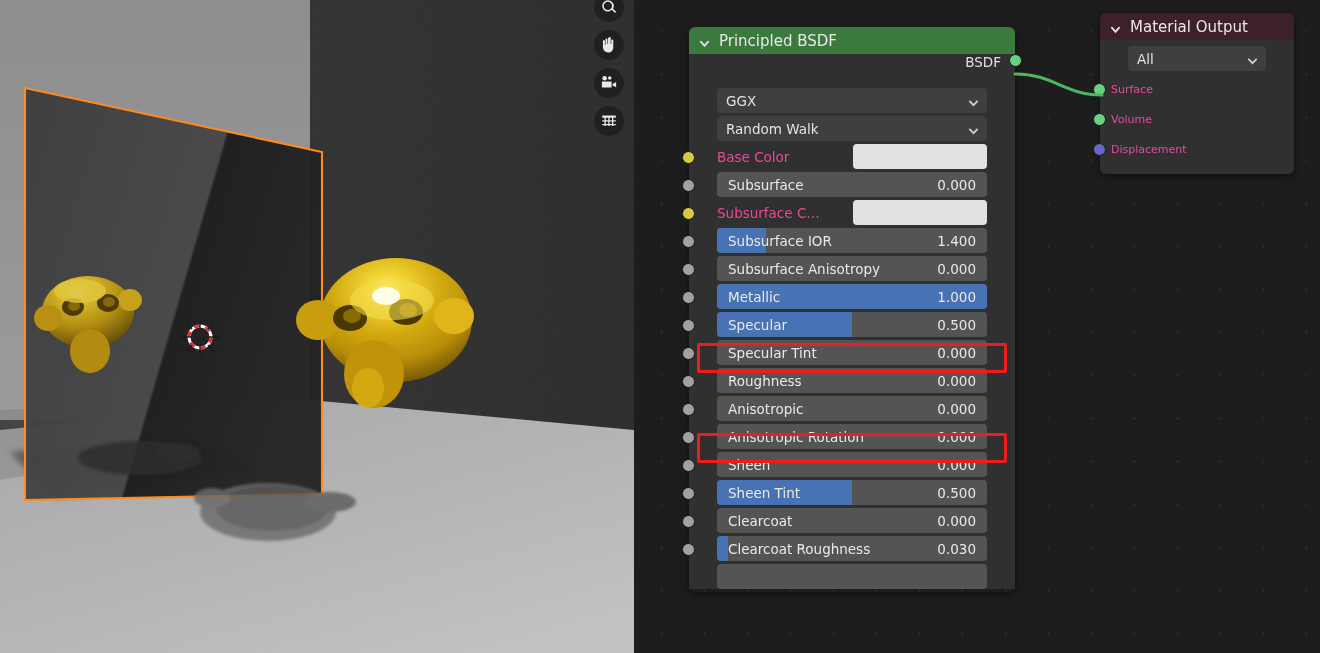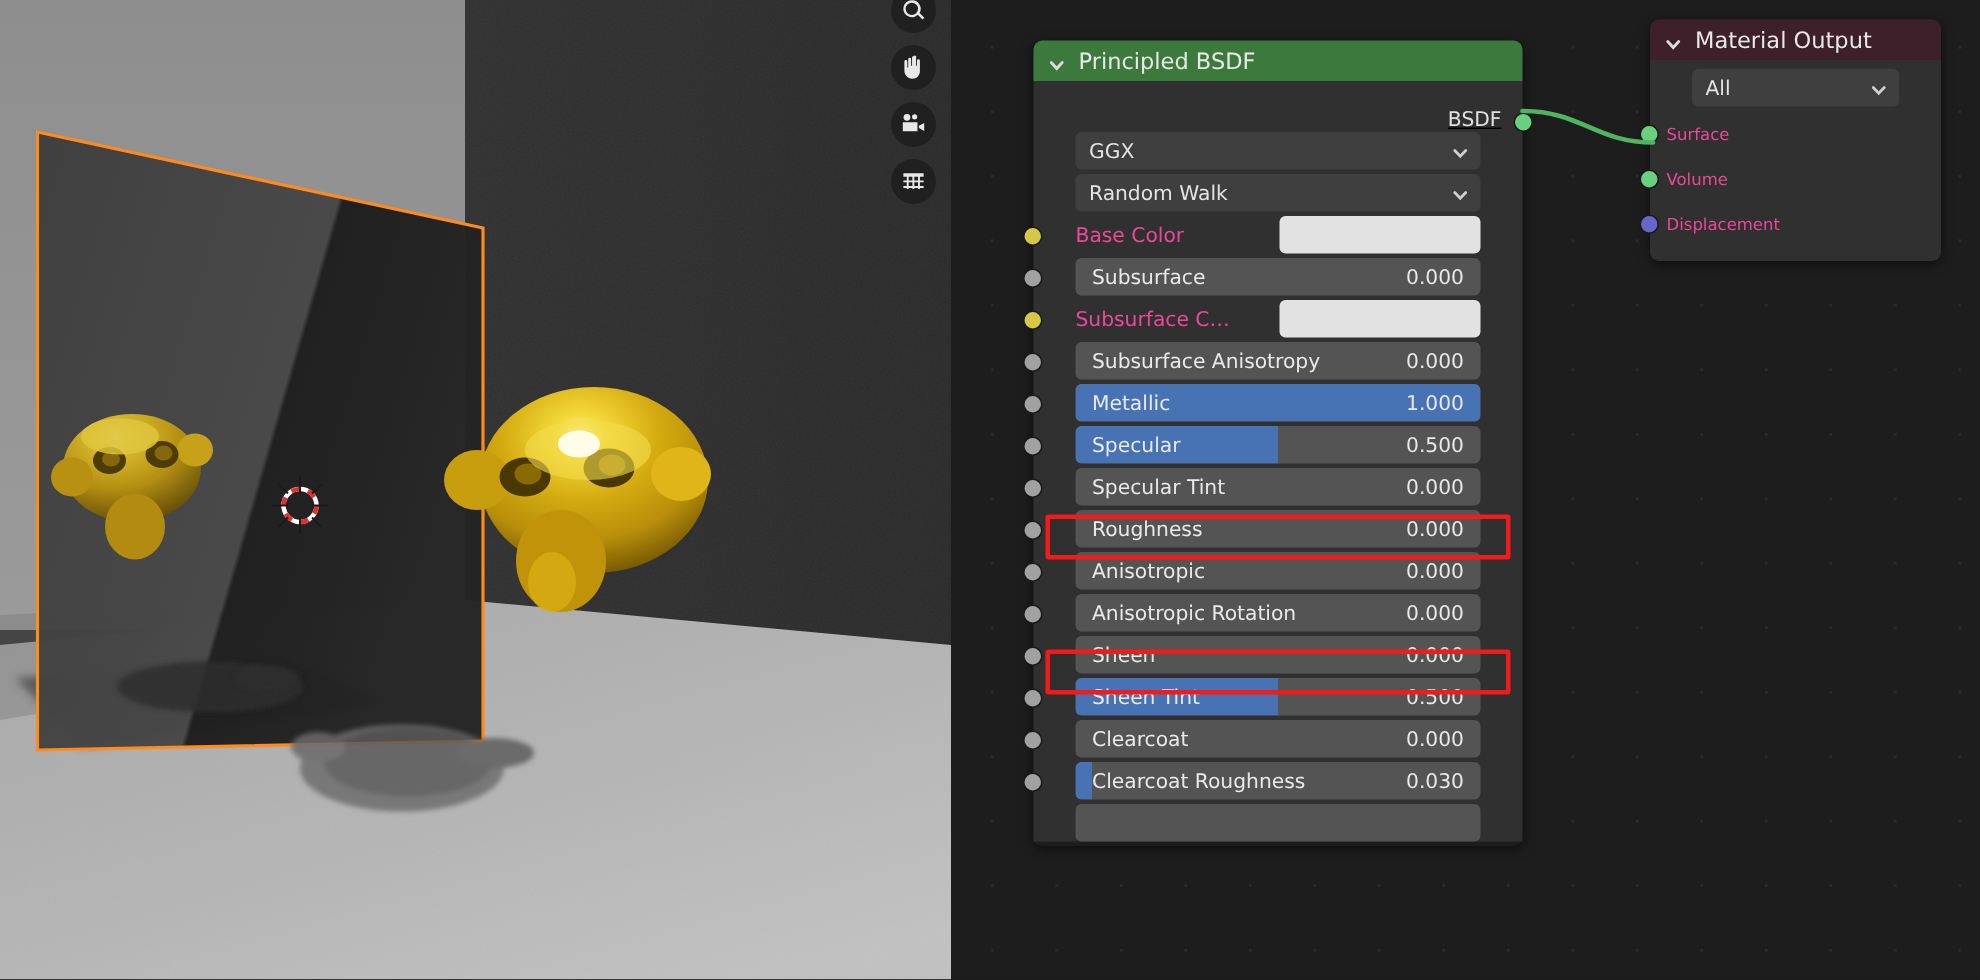--- a/index.html
+++ b/index.html
@@ -63,22 +63,22 @@
     border-radius: 0 0 6px 6px;
     padding: 0 0 6px 0;
   }
 
   
   #node-bsdf { left: 55px; top: 27px; width: 326px; }
   #node-bsdf .node-header { background: #3b7a3c; }
   #node-bsdf .node-body { padding-bottom: 0; border-radius: 0; }
 
   .out-row {
-    height: 34px; display: flex; align-items: flex-end; justify-content: flex-end;
-    padding: 0 14px 0 0; position: relative; text-decoration: underline;
+    height: 34px; display: flex; align-items: flex-start; justify-content: flex-end;
+    padding: 0 14px 0 0; position: relative;
   }
   .out-row .lbl { color: #e0e0e0; font-size: 13.5px; }
 
   .sock {
     position: absolute; width: 13px; height: 13px; border-radius: 50%;
     border: 1px solid #191919;
   }
   .sock.out { right: -7px; }
   .sock.in  { left: -7px; }
   .sock.shader { background: #69d07f; }
@@ -363,20 +363,28 @@
 
 
         <div class="rowwrap">
           <span class="sock in color"></span>
           <div class="colorrow">
             <span class="cname">Subsurface C…</span>
             <span class="swatch" style="background:#e2e2e2"></span>
           </div>
         </div>
 
+        <div class="rowwrap">
+          <span class="sock in value"></span>
+          <div class="prop">
+            <span class="fill" style="width:18%"></span>
+            <span class="pname">Subsurface IOR</span>
+            <span class="pval">1.400</span>
+          </div>
+        </div>
 
         <div class="rowwrap">
           <span class="sock in value"></span>
           <div class="prop">
             <span class="fill" style="width:0%"></span>
             <span class="pname">Subsurface Anisotropy</span>
             <span class="pval">0.000</span>
           </div>
         </div>
 

